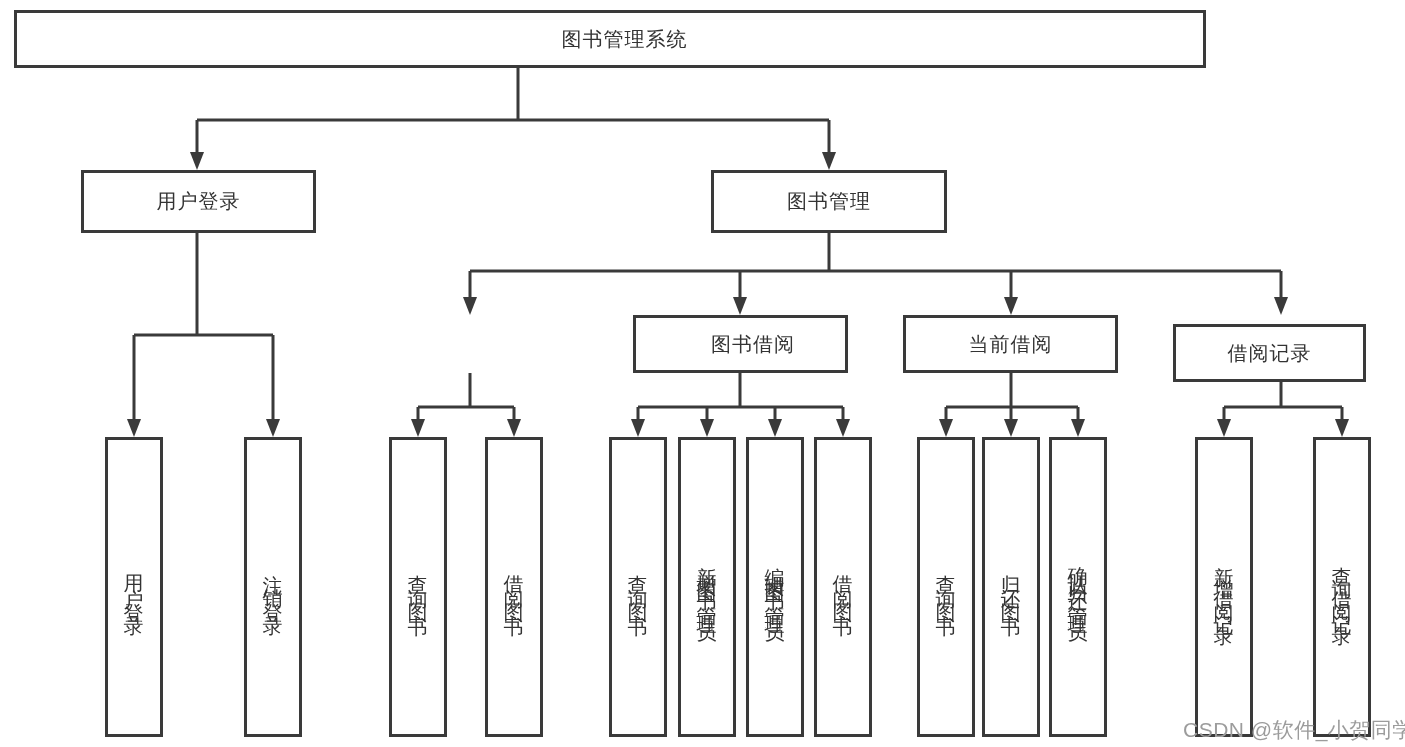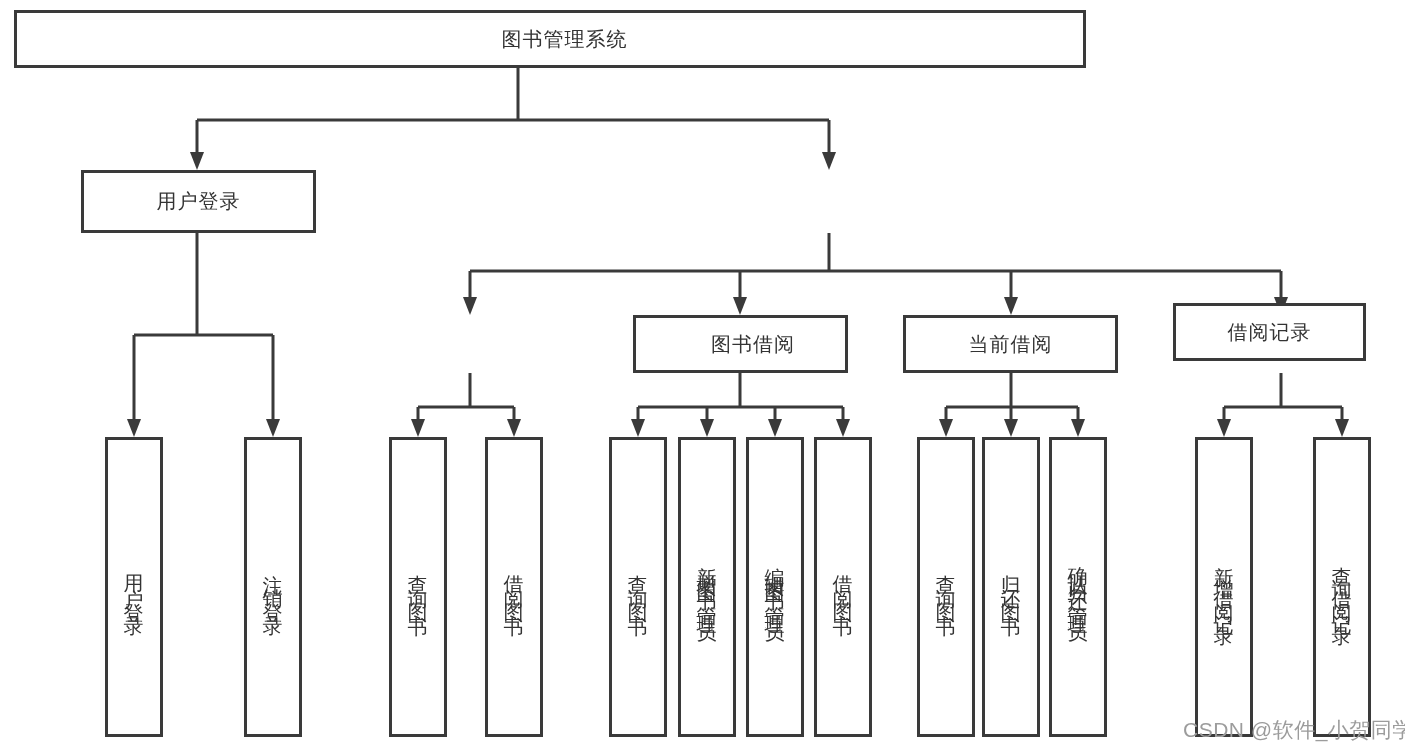--- a/index.html
+++ b/index.html
@@ -41,29 +41,29 @@
     line-height: 1;
     white-space: nowrap;
   }
   .box.vert.long span {
     letter-spacing: 8px;
   }
   .box.vert.mid span {
     letter-spacing: 12px;
   }
   
-  .b-root    { left: 14px;   top: 10px;  width: 1072px; height: 58px; padding-left: 29px; }
+  .b-root    { left: 14px;   top: 10px;  width: 1192px; height: 58px; padding-left: 29px; }
   
   .b-login   { left: 81px;   top: 170px; width: 235px;  height: 63px; }
   .b-mgmt    { left: 711px;  top: 170px; width: 236px;  height: 63px; }
   
   .b-rec     { left: 363px;  top: 315px; width: 215px;  height: 58px; }
   .b-borrow  { left: 633px;  top: 315px; width: 215px;  height: 58px; padding-left: 25px; }
   .b-current { left: 903px;  top: 315px; width: 215px;  height: 58px; justify-content: center; }
-  .b-record  { left: 1173px; top: 303px; width: 193px;  height: 58px; }
+  .b-record  { left: 1173px; top: 324px; width: 193px;  height: 58px; }
   
   .leaf { top: 437px; width: 58px; height: 300px; }
   .l-1  { left: 105px;  }
   .l-2  { left: 244px;  }
   .l-3  { left: 389px;  }
   .l-4  { left: 485px;  }
   .l-5  { left: 609px;  }
   .l-6  { left: 678px;  }
   .l-7  { left: 746px;  }
   .l-8  { left: 814px;  }
@@ -114,20 +114,23 @@
     </g>
   </svg>
 
   <div class="box b-root">
     <span>图书管理系统</span>
   </div>
 
   <div class="box b-login">
     <span>用户登录</span>
   </div>
+  <div class="box b-mgmt">
+    <span>图书管理</span>
+  </div>
 
   <div class="box b-borrow">
     <span>图书借阅</span>
   </div>
   <div class="box b-current">
     <span>当前借阅</span>
   </div>
   <div class="box b-record">
     <span>借阅记录</span>
   </div>

